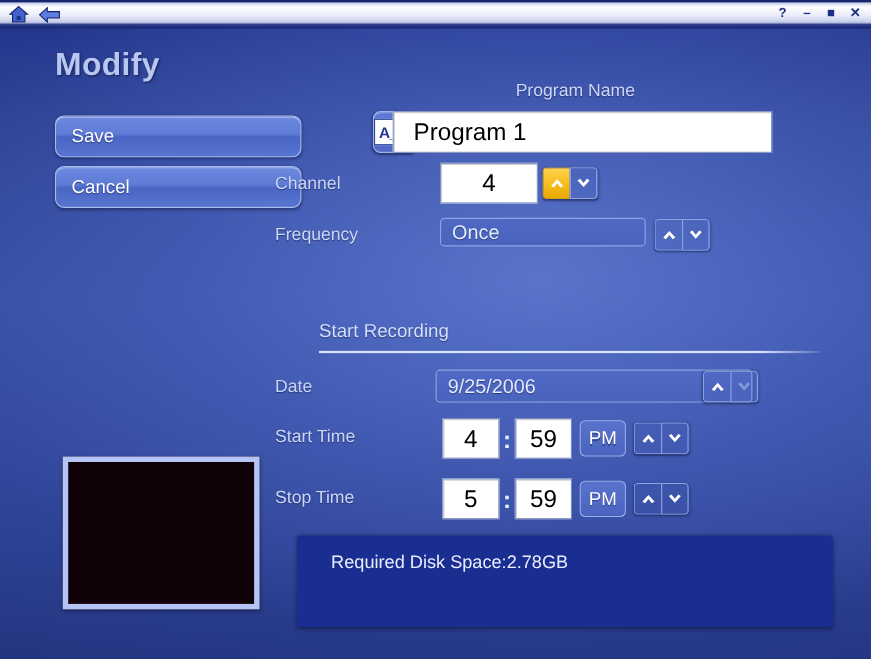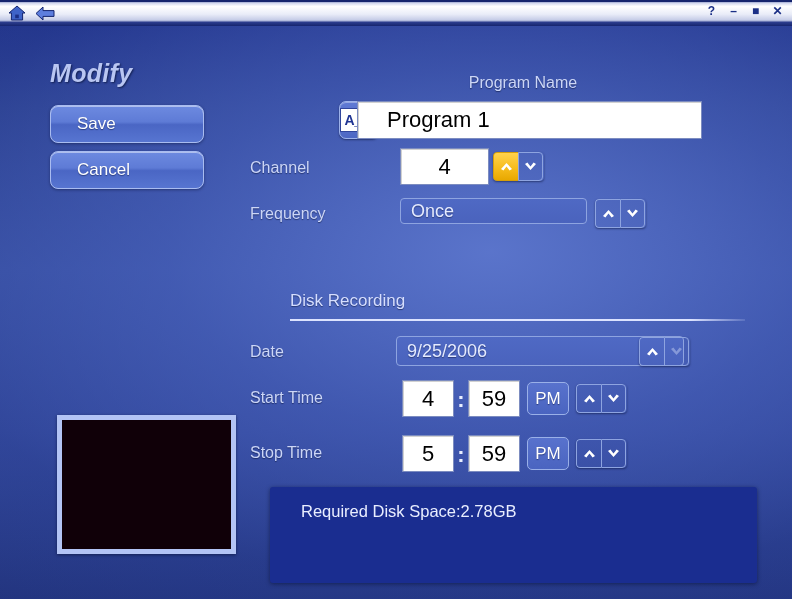--- a/index.html
+++ b/index.html
@@ -57,44 +57,43 @@
     color: #1b2f86;
     font-size: 12px;
     font-weight: bold;
     cursor: pointer;
     line-height: 1;
   }
 
   
   #page-title {
     position: absolute;
-    left: 50px; top: 59px;
-    font-size: 25px;
+    left: 50px; top: 43px;
+    font-size: 29px;
     font-weight: bold;
     color: #b9c6f2;
     text-shadow: 1px 1px 2px rgba(10,20,60,0.75);
     letter-spacing: 0.3px;
-    font-style: italic;
   }
 
   
   .side-btn {
     position: absolute;
     left: 50px;
-    width: 154px;
+    width: 224px;
     height: 38px;
     border-radius: 8px;
     border: 1px solid #a9bcf0;
     background: linear-gradient(180deg, #6d8ae0 0%, #5e7bd6 44%, #4a66c4 52%, #5775d1 100%);
     box-shadow: inset 0 1px 0 rgba(255,255,255,0.45), 0 1px 3px rgba(8,16,50,0.45);
     color: #ffffff;
     font-size: 17px;
     display: flex;
     align-items: center;
-    padding-left: 26px;
+    padding-left: 14px;
     box-sizing: border-box;
     cursor: pointer;
     text-shadow: 0 1px 1px rgba(10,20,60,0.5);
   }
   #btn-save   { top: 105px; }
   #btn-cancel { top: 151px; }
 
   
   .lbl {
     position: absolute;
@@ -244,21 +243,21 @@
     border: 5px solid #b3c4f5;
     background: #100008;
     box-sizing: border-box;
     box-shadow: 0 1px 3px rgba(8,16,50,0.6);
   }
 
   
   #disk-panel {
     position: absolute;
     left: 270px; top: 487px;
-    width: 487px; height: 96px;
+    width: 487px; height: 83px;
     background: #1a2d90;
     border-radius: 3px;
     box-shadow: 0 1px 4px rgba(6,12,40,0.55);
     padding: 13px 0 0 31px;
     box-sizing: border-box;
   }
   #disk-panel div {
     color: #e9eeff;
     font-size: 16.5px;
     line-height: 23px;
@@ -296,21 +295,21 @@
 
   <div class="side-btn" id="btn-save">Save</div>
   <div class="side-btn" id="btn-cancel">Cancel</div>
 
   <div class="lbl" style="left:358px; top:74px; width:330px; text-align:center;">Program Name</div>
 
   <div id="pn-icon">
     <span class="glyphbox">A_</span>
   </div>
 
-  <div class="inp-white" style="left:357px; top:101px; width:345px; height:38px; padding-left:29px;">Program 1</div>
+  <div class="inp-white" style="left:357px; top:101px; width:345px; height:38px; padding-left:18px;">Program 1</div>
 
   <div class="lbl lbl-r" style="left:250px; top:159px; width:140px;">Channel</div>
   <div class="inp-white" style="left:400px; top:148px; width:89px; height:37px; justify-content:center;">4</div>
   <div class="spin" style="left:493px; top:152px; width:51px; height:29px;">
     <div class="spin-btn up hot">
       <svg class="chev" viewBox="0 0 13 9">
           <path d="M6.5 1 L12 7 L9.6 8.4 L6.5 4.6 L3.4 8.4 L1 7 Z"></path>
         </svg>
     </div>
     <div class="spin-btn down">
@@ -328,21 +327,21 @@
           <path d="M6.5 1 L12 7 L9.6 8.4 L6.5 4.6 L3.4 8.4 L1 7 Z"></path>
         </svg>
     </div>
     <div class="spin-btn down">
       <svg class="chev" viewBox="0 0 13 9">
           <path d="M6.5 8 L1 2 L3.4 0.6 L6.5 4.4 L9.6 0.6 L12 2 Z"></path>
         </svg>
     </div>
   </div>
 
-  <div id="section-heading">Disk Recording</div>
+  <div id="section-heading">Start Recording</div>
   <div id="section-rule"></div>
 
   <div class="lbl lbl-r" style="left:250px; top:343px; width:136px;">Date</div>
   <div class="inp-blue" style="left:396px; top:336px; width:288px; height:30px;">9/25/2006</div>
   <div class="spin" style="left:639px; top:337px; width:51px; height:29px;">
     <div class="spin-btn up">
       <svg class="chev" viewBox="0 0 13 9">
           <path d="M6.5 1 L12 7 L9.6 8.4 L6.5 4.6 L3.4 8.4 L1 7 Z"></path>
         </svg>
     </div>

